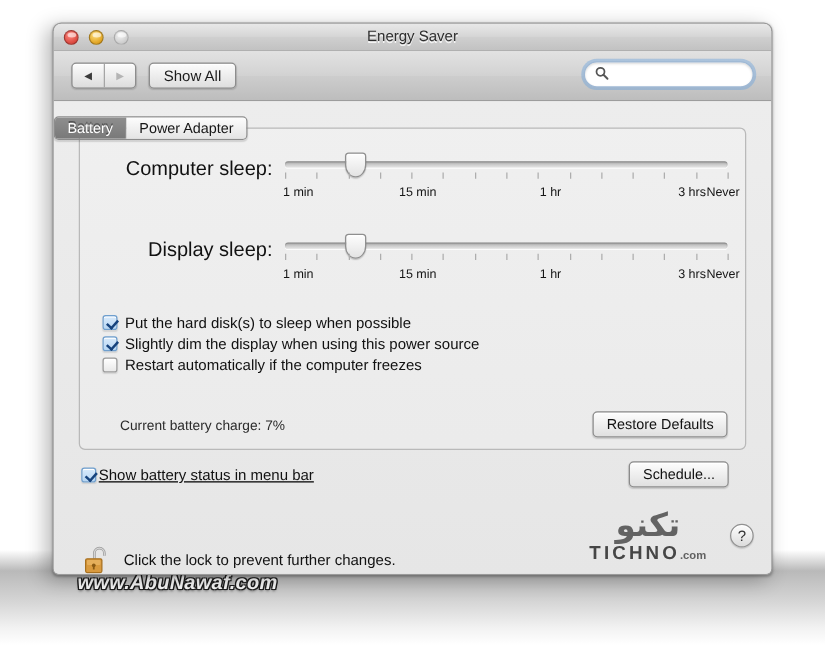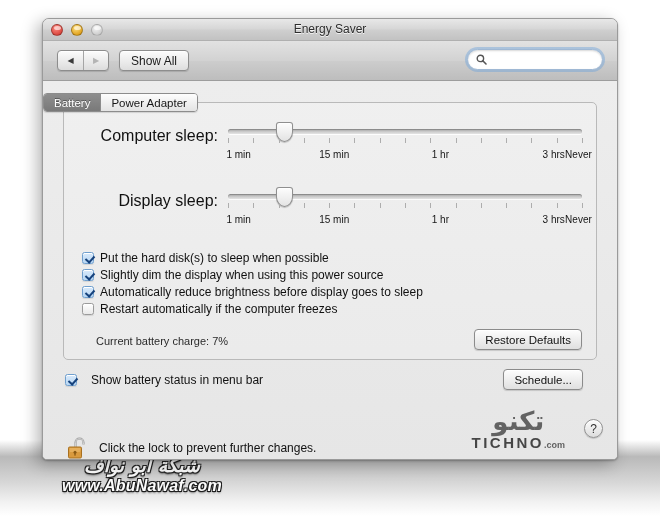--- a/index.html
+++ b/index.html
@@ -312,21 +312,21 @@
     box-shadow: 0 1px 1px rgba(0,0,0,.15), inset 0 1px 0 #fff;
     white-space: nowrap;
   }
   .restore-defaults {
     position: absolute; right: 14px; top: 226px;
   }
 
   .menubar-row {
     position: absolute;
     left: 22px; top: 292px;
-    display: flex; align-items: center; gap: 14px;
+    display: flex; align-items: center; gap: 2px; text-decoration: underline;
   }
   .schedule-btn {
     position: absolute; right: 34px; top: 288px;
   }
 
   
   .lockrow {
     position: absolute; left: 24px; top: 334px;
     display: flex; align-items: center; gap: 10px; margin-top: 20px;
   }
@@ -375,21 +375,20 @@
     font-size: 12px; color: #333;
   }
 </style>
 </head>
 <body>
 
 <div id="stage">
 
   <div class="wm-band">
     <div class="wm-abunawaf">
-      <div class="wm-ar">شبكة ابو نواف</div>
       <div class="wm-url">www.AbuNawaf.com</div>
     </div>
   </div>
 
   <div class="window">
 
     <div class="titlebar">
       <div class="traffic">
         <div class="dot close"></div>
         <div class="dot min"></div>
@@ -495,24 +494,20 @@
         <div class="checklist" id="checklist">
             <div class="crow">
               <div class="cbox checked"></div>
               <div class="clabel">Put the hard disk(s) to sleep when possible</div>
             </div>
             <div class="crow">
               <div class="cbox checked"></div>
               <div class="clabel">Slightly dim the display when using this power source</div>
             </div>
             <div class="crow">
-              <div class="cbox checked"></div>
-              <div class="clabel">Automatically reduce brightness before display goes to sleep</div>
-            </div>
-            <div class="crow">
               <div class="cbox"></div>
               <div class="clabel">Restart automatically if the computer freezes</div>
             </div>
           </div>
 
         <div class="charge">Current battery charge: 7%</div>
 
         <div class="btn restore-defaults">Restore Defaults</div>
       </div>
 

